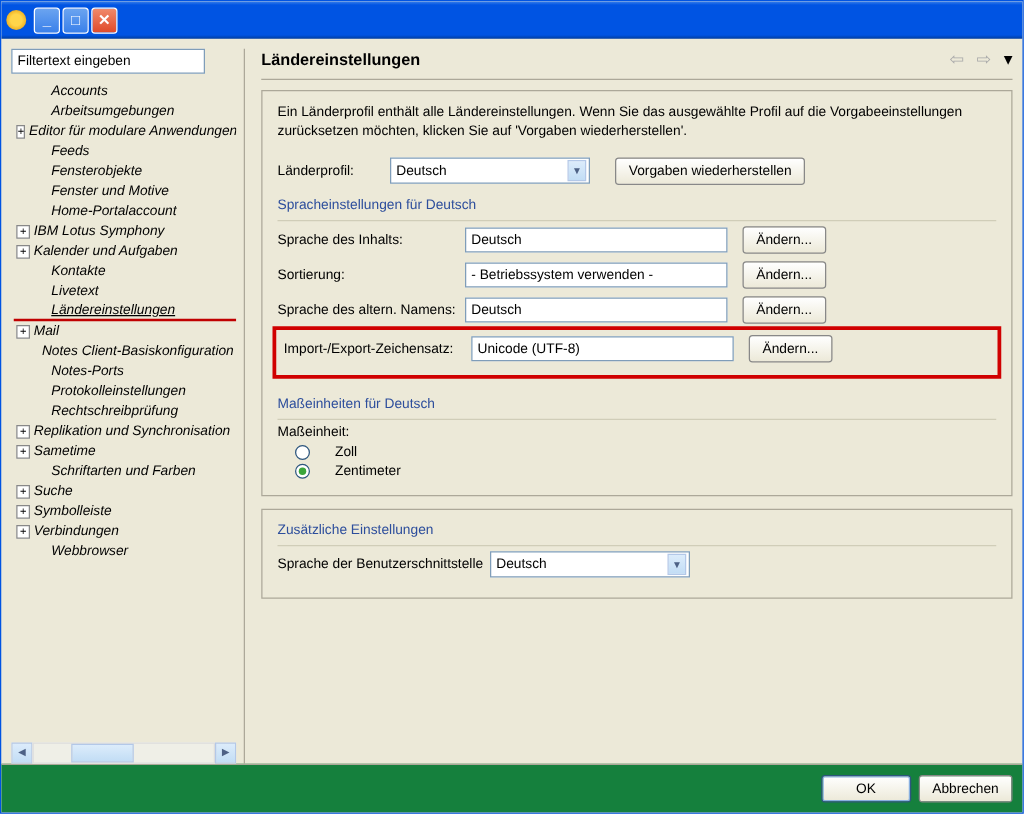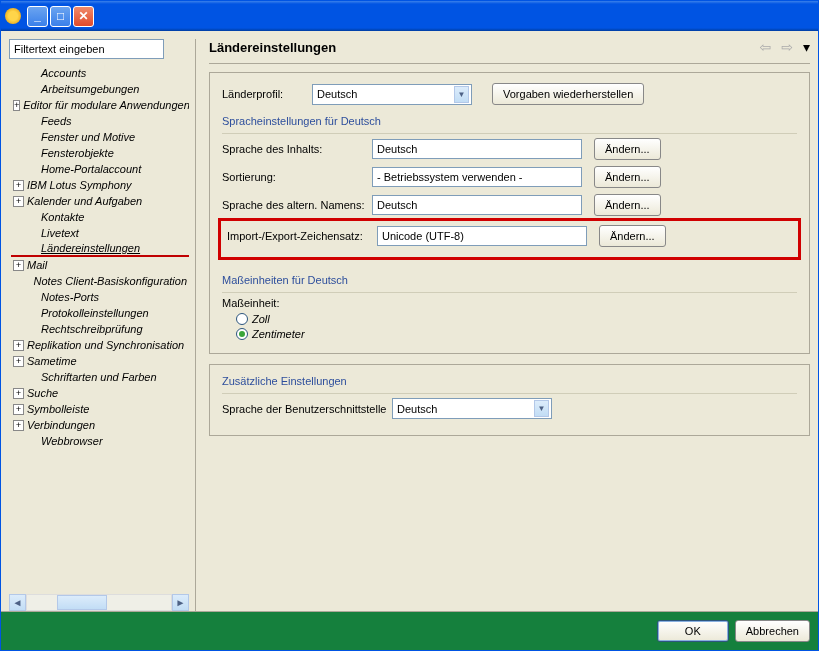--- a/index.html
+++ b/index.html
@@ -46,21 +46,21 @@
 .combo .dd { width: 15px; height: 17px; background: linear-gradient(#dcecfb,#c2ddf5); border: 1px solid #b3c8e8; display: flex; align-items: center; justify-content: center; color: #4d6185; font-size: 8px; }
 .btn { background: linear-gradient(#fff,#ece9d8); border: 1px solid #888; border-radius: 3px; padding: 6px 10px; height: 22px; cursor: pointer; display: inline-flex; align-items: center; justify-content: center; }
 
 .group-title { color: #2d4e9c; margin-bottom: 6px; }
 .group { border-top: 1px solid #d0cdb8; padding-top: 4px; margin-top: 2px; }
 
 .field { border: 1px solid #7f9db9; background: #fff; height: 20px; display: flex; align-items: center; padding: 0 4px; width: 210px; }
 
 .highlight-box { border: 3px solid #d00000; padding: 4px 6px; margin: -4px -4px 4px -4px; }
 
-.radio { display: flex; align-items: center; gap: 4px; margin-left: 14px; margin-bottom: 3px; font-style: italic; }
+.radio { display: flex; align-items: center; gap: 20px; margin-left: 14px; margin-bottom: 3px; }
 .radio .circ { width: 12px; height: 12px; border: 1px solid #2d567e; border-radius: 50%; background: #fff; display: flex; align-items: center; justify-content: center; }
 .radio.checked .circ::after { content: ""; width: 6px; height: 6px; border-radius: 50%; background: #3aa53a; }
 
 .footer { border-top: 1px solid #aca899; padding: 8px; display: flex; justify-content: flex-end; gap: 6px; background: #15803d; }
 .footer .btn { min-width: 72px; }
 </style>
 </head>
 <body>
 
 <div class="titlebar">
@@ -88,25 +88,25 @@
           <div class="tree-item">
             <span class="exp">+</span>
             <span class="label">Editor für modulare Anwendungen</span>
           </div>
           <div class="tree-item indent">
             <span class="noexp"></span>
             <span class="label">Feeds</span>
           </div>
           <div class="tree-item indent">
             <span class="noexp"></span>
+            <span class="label">Fensterobjekte</span>
+          </div>
+          <div class="tree-item indent">
+            <span class="noexp"></span>
             <span class="label">Fenster und Motive</span>
-          </div>
-          <div class="tree-item indent">
-            <span class="noexp"></span>
-            <span class="label">Fensterobjekte</span>
           </div>
           <div class="tree-item indent">
             <span class="noexp"></span>
             <span class="label">Home-Portalaccount</span>
           </div>
           <div class="tree-item">
             <span class="exp">+</span>
             <span class="label">IBM Lotus Symphony</span>
           </div>
           <div class="tree-item">
@@ -188,20 +188,21 @@
     <div class="rhead">
       <h1>Ländereinstellungen</h1>
       <div class="navarr">
         <span>⇦</span>
         <span>⇨</span>
         <span style="color:#000">▾</span>
       </div>
     </div>
 
     <div class="panel">
+      <div class="desc">Ein Länderprofil enthält alle Ländereinstellungen. Wenn Sie das ausgewählte Profil auf die Vorgabeeinstellungen zurücksetzen möchten, klicken Sie auf 'Vorgaben wiederherstellen'.</div>
       <div class="row">
         <div class="lbl" style="width:90px">Länderprofil:</div>
         <div class="combo" style="width:160px">
           <span class="val">Deutsch</span>
           <span class="dd">▼</span>
         </div>
         <div style="width:20px"></div>
         <button class="btn">Vorgaben wiederherstellen</button>
       </div>
 

